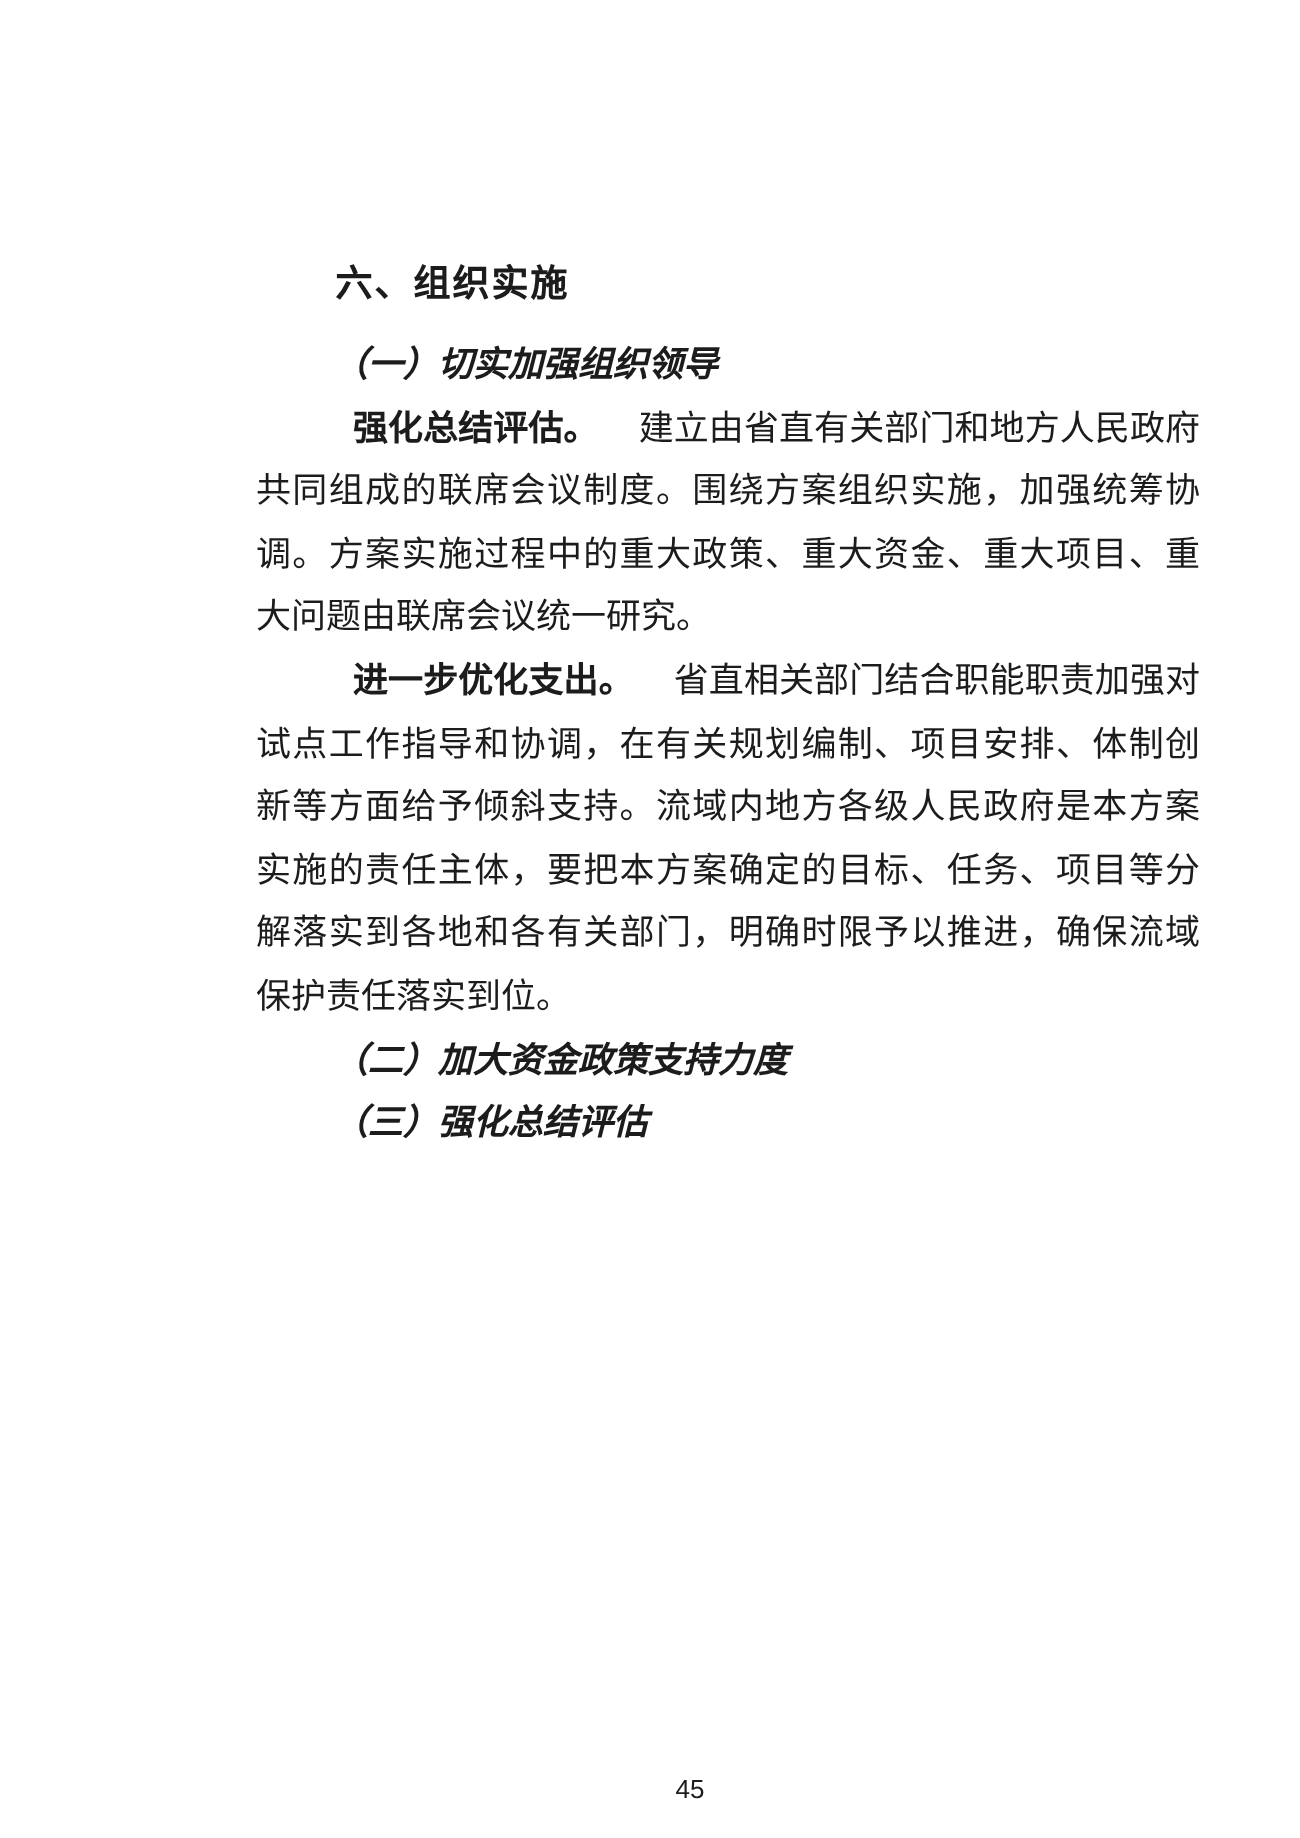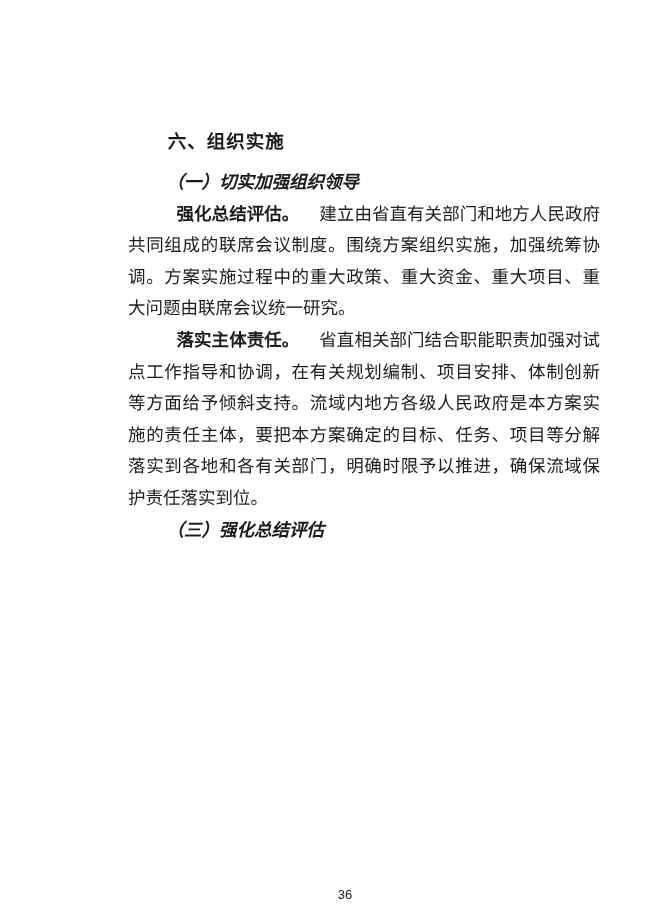--- a/index.html
+++ b/index.html
@@ -70,23 +70,24 @@
 
 <div class="page">
   <div class="content">
 
     <h1 class="doc-title">六、组织实施</h1>
 
     <h2 class="section-heading">（一）切实加强组织领导</h2>
 
     <p class="body-para"><strong class="lead">强化总结评估。</strong><span>建立由省直有关部门和地方人民政府共同组成的联席会议制度。围绕方案组织实施，加强统筹协调。方案实施过程中的重大政策、重大资金、重大项目、重大问题由联席会议统一研究。</span></p>
 
-    <p class="body-para"><strong class="lead">落实主体责任。</strong><span>省直相关部门结合职能职责加强对试点工作指导和协调，在有关规划编制、项目安排、体制创新等方面给予倾斜支持。流域内地方各级人民政府是本方案实施的责任主体，要把本方案确定的目标、任务、项目等分解落实到各地和各有关部门，明确时限予以推进，确保流域保护责任落实到位。</span></p>
+    <p class="body-para"><strong class="lead">进一步优化支出。</strong><span>省直相关部门结合职能职责加强对试点工作指导和协调，在有关规划编制、项目安排、体制创新等方面给予倾斜支持。流域内地方各级人民政府是本方案实施的责任主体，要把本方案确定的目标、任务、项目等分解落实到各地和各有关部门，明确时限予以推进，确保流域保护责任落实到位。</span></p>
 
+    <h2 class="section-heading">（二）加大资金政策支持力度</h2>
 
 
     <h2 class="section-heading">（三）强化总结评估</h2>
 
 
   </div>
 
-  <div class="page-number">36</div>
+  <div class="page-number">45</div>
 </div>
 
 </body></html>

